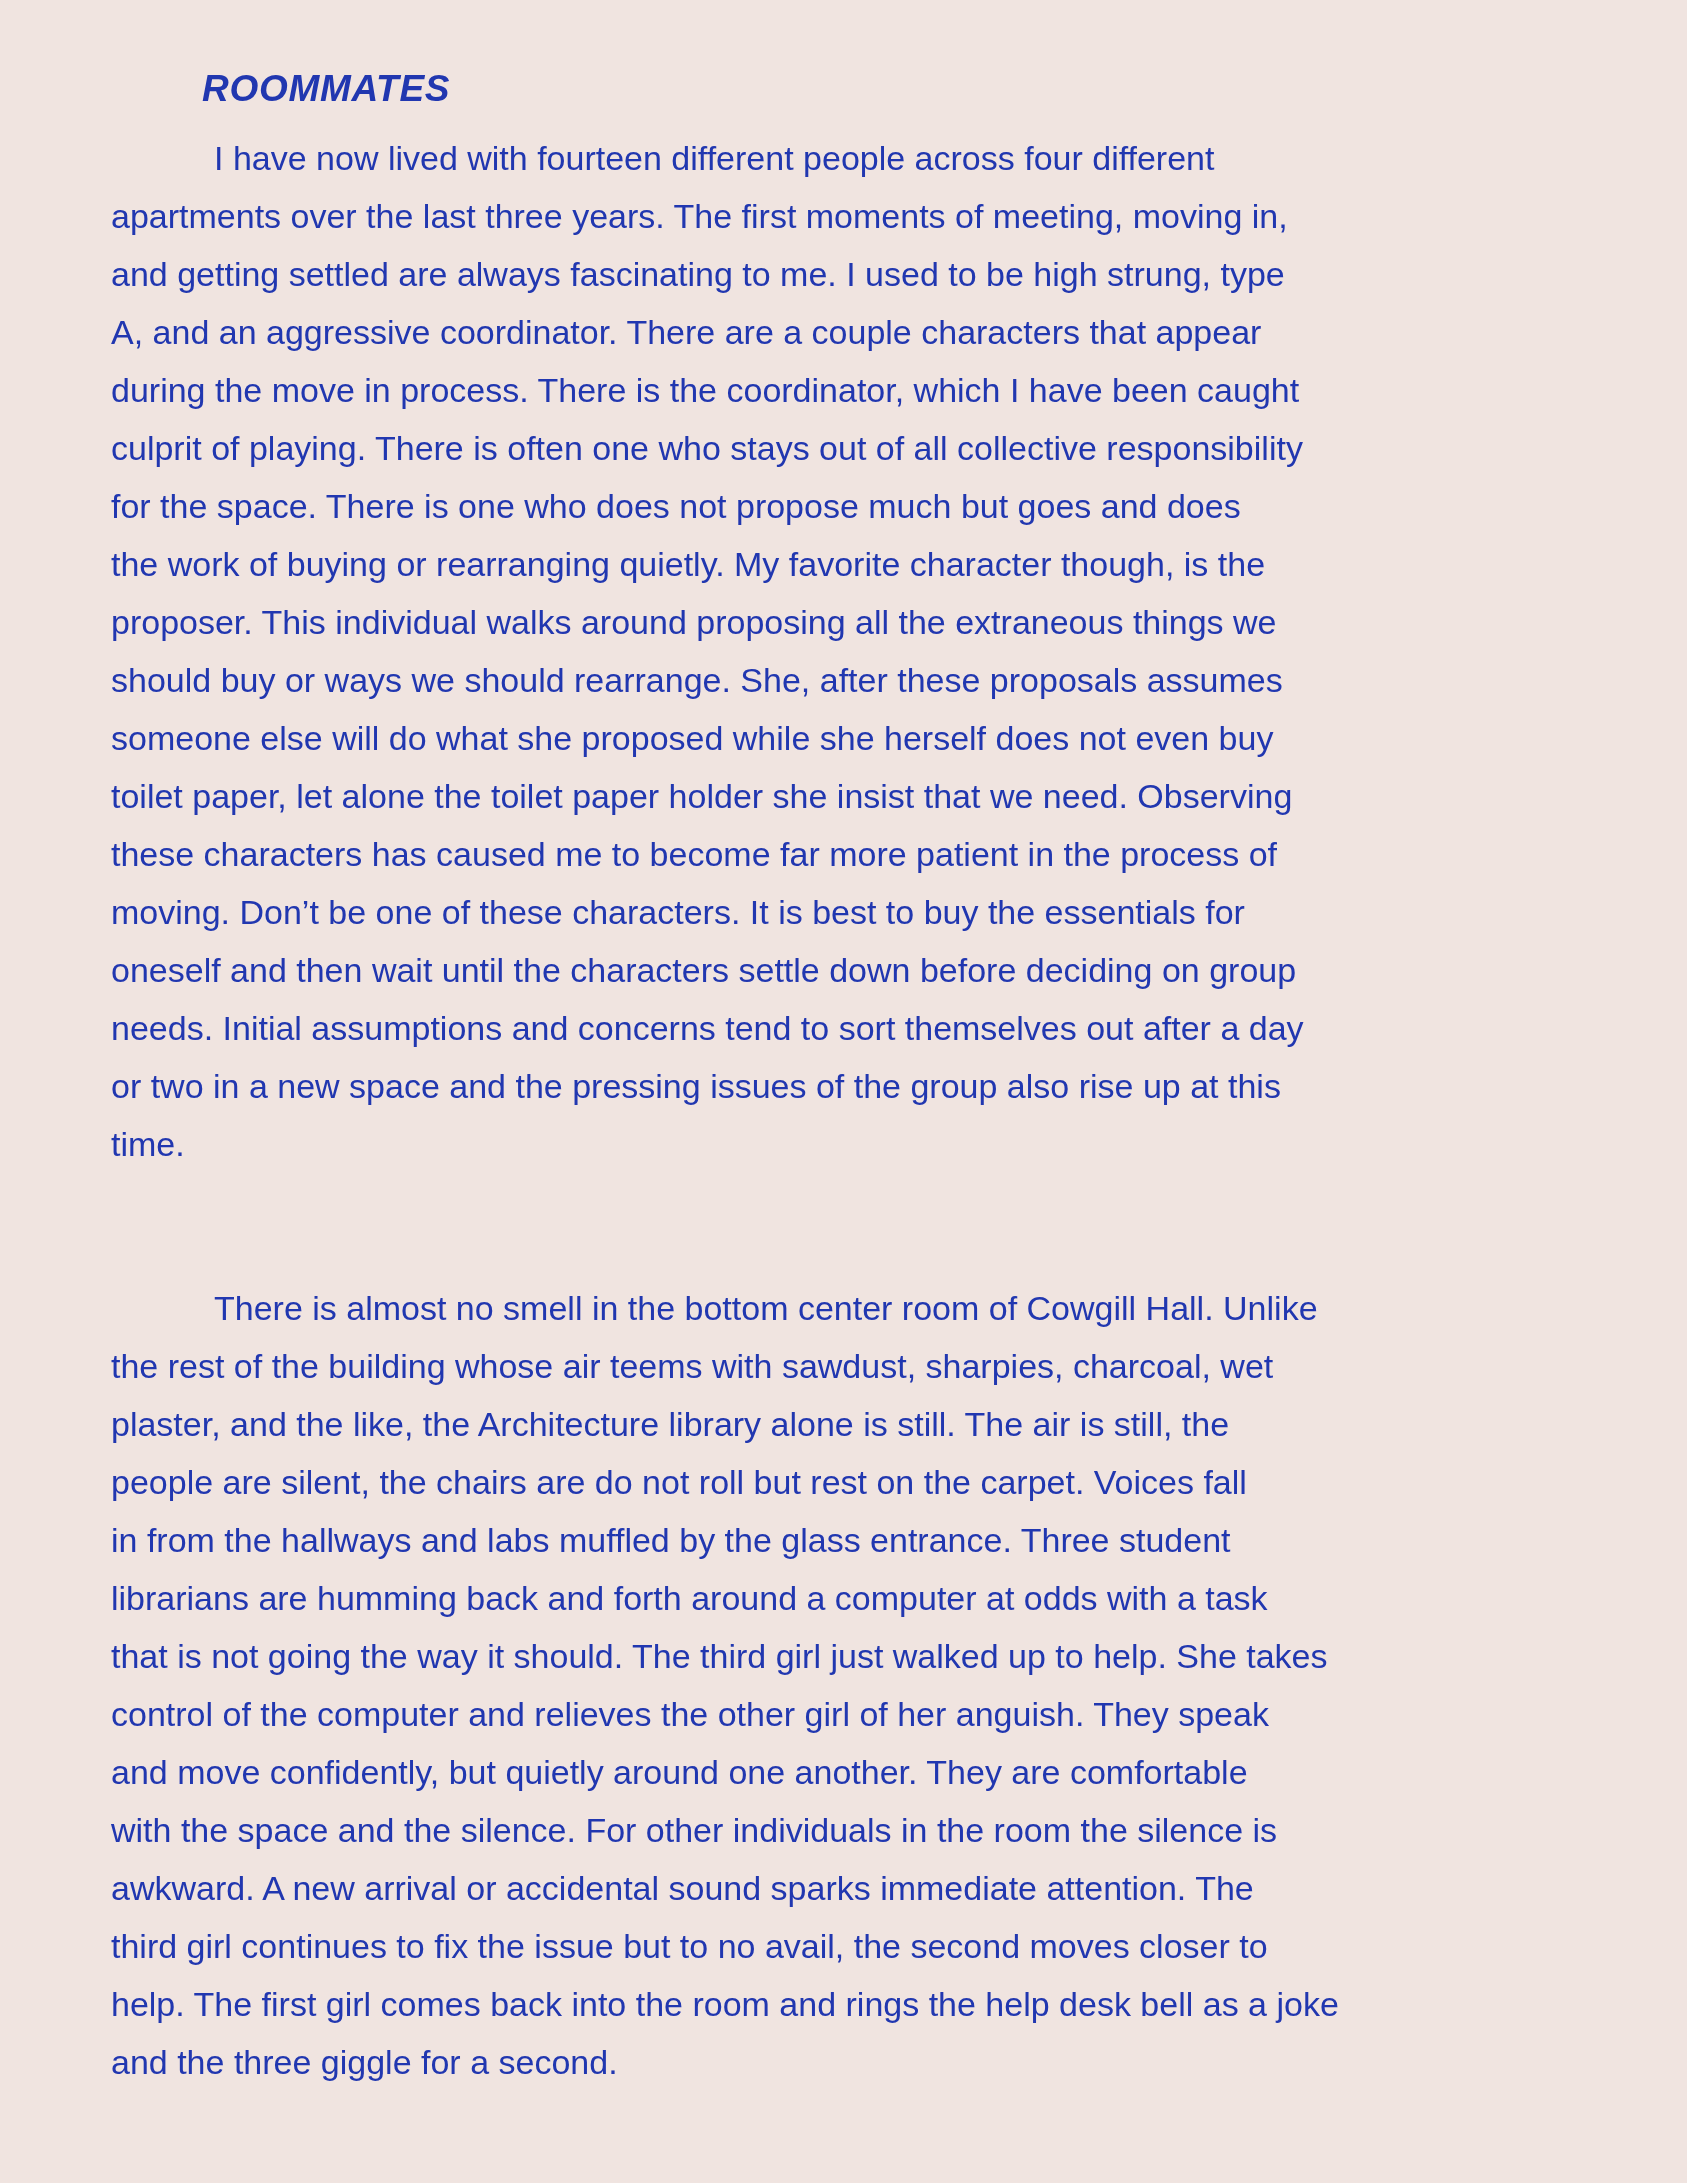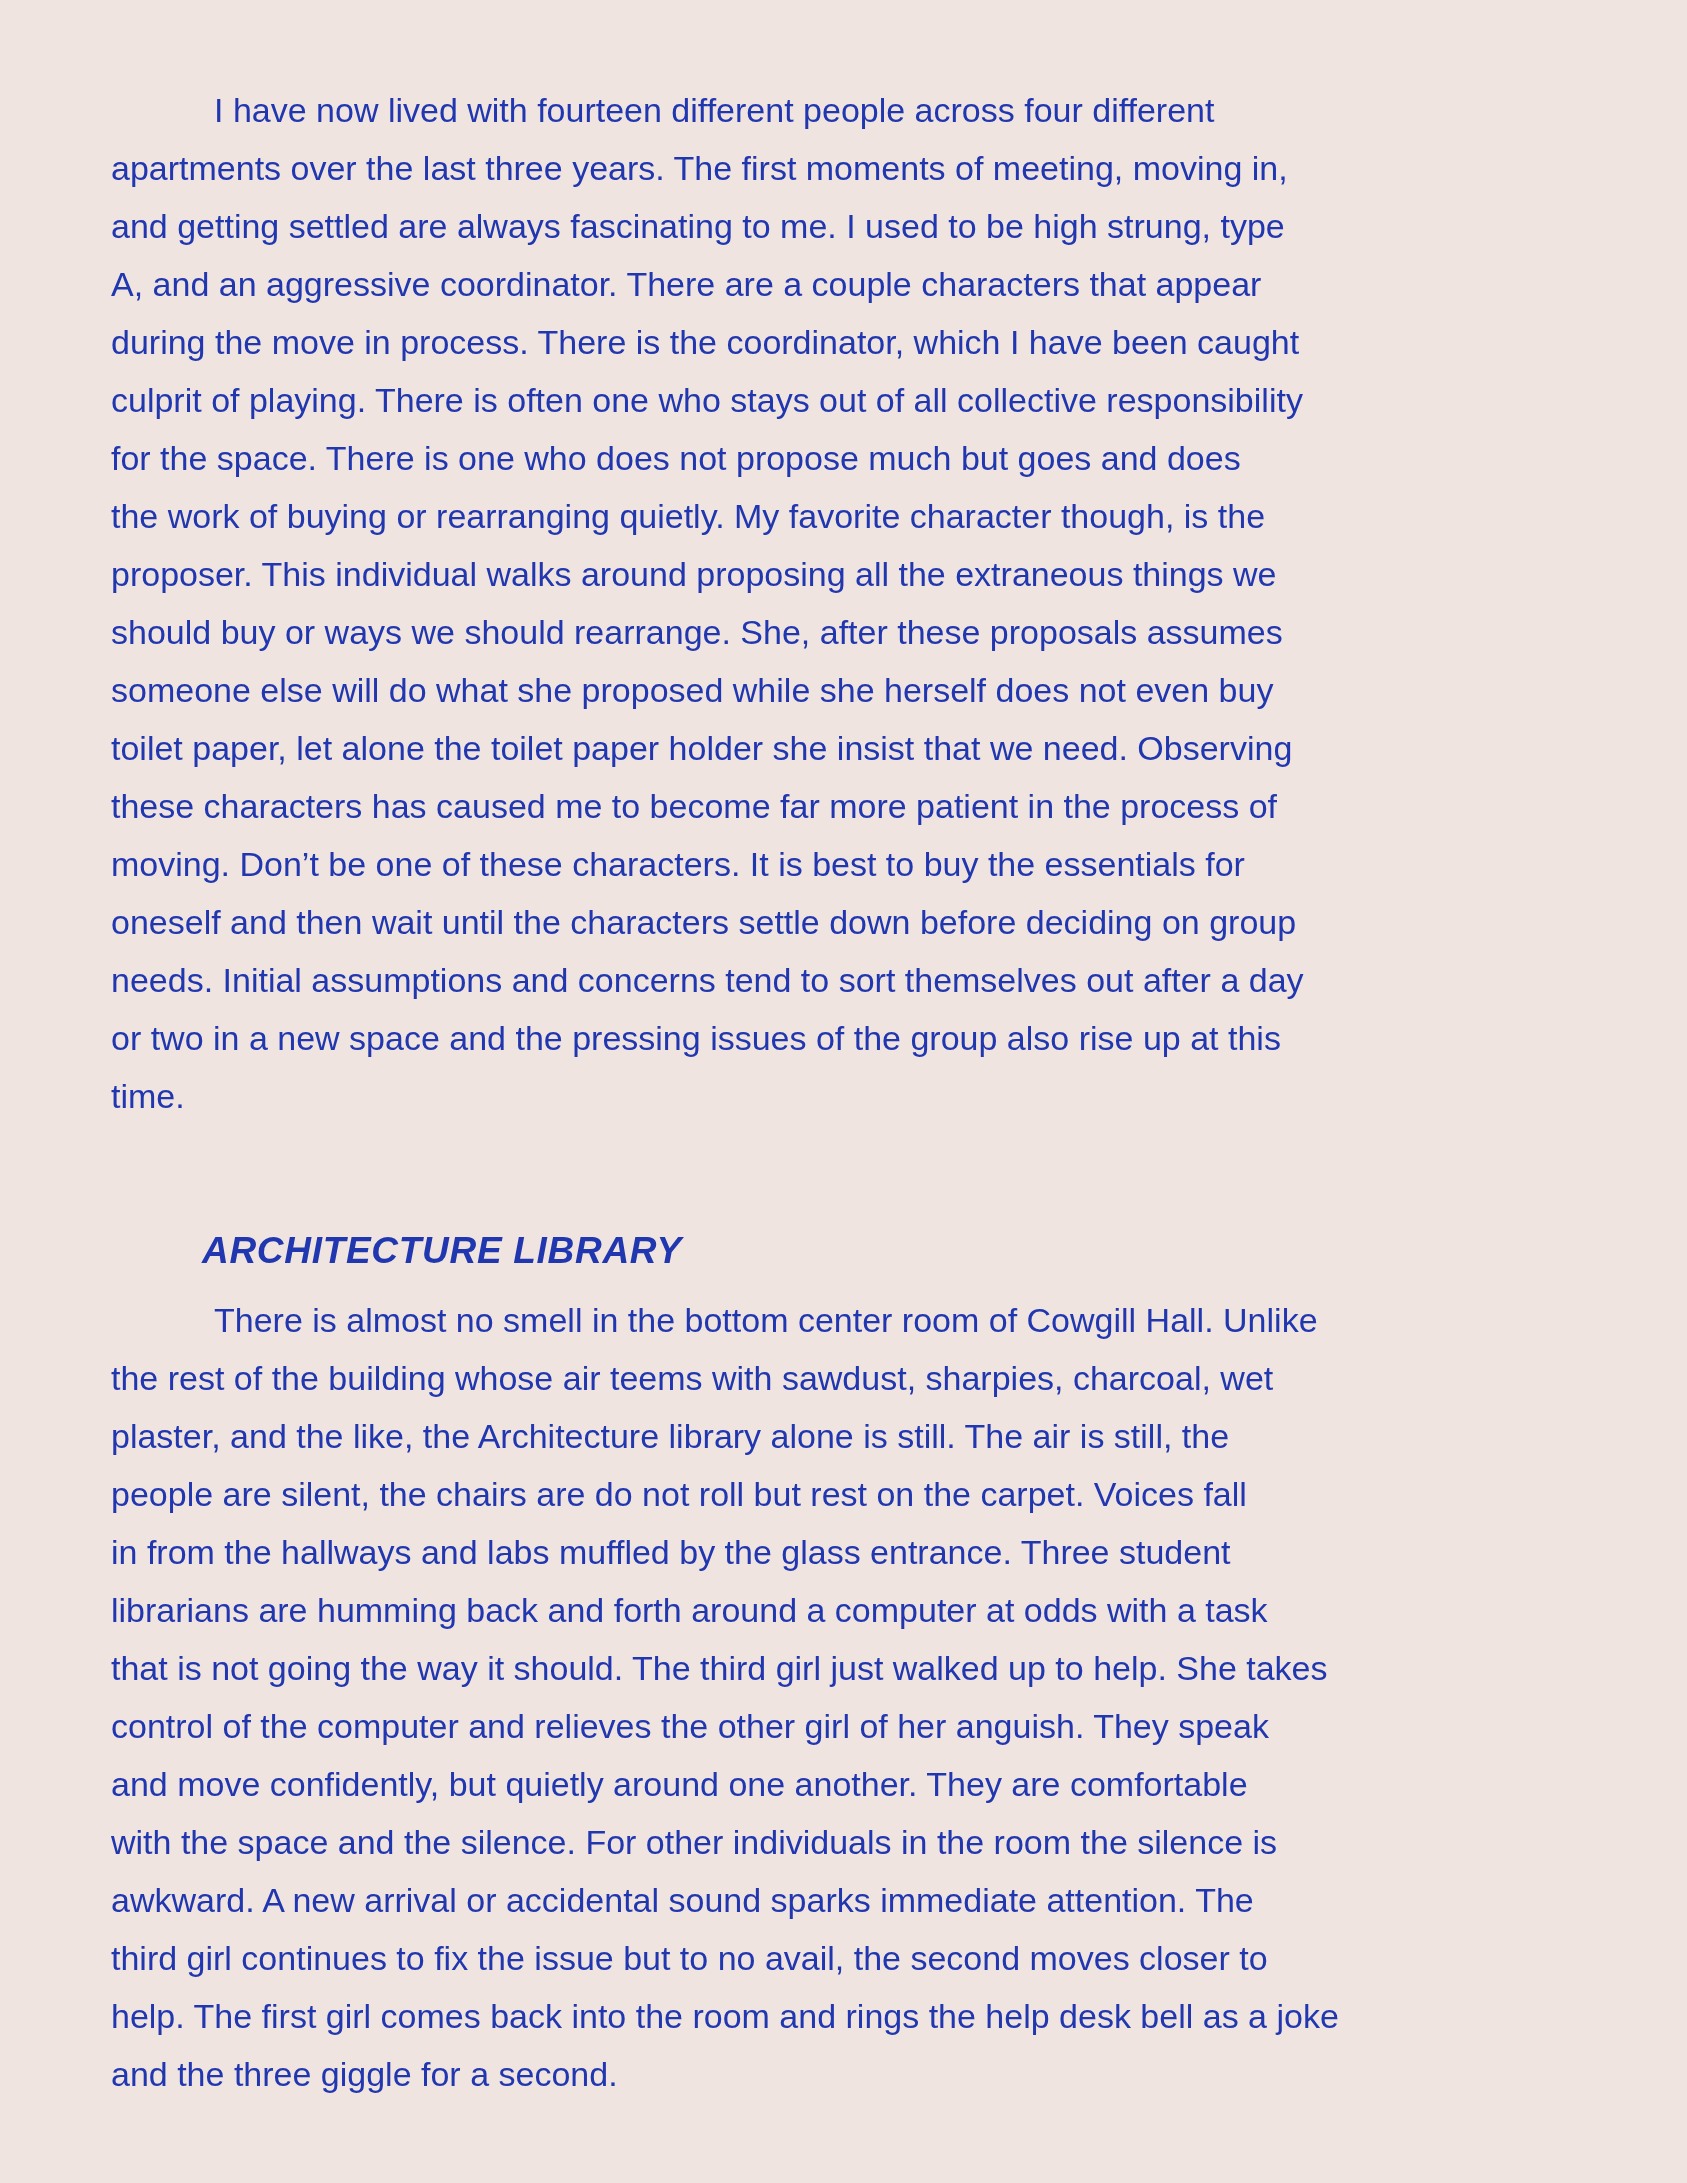--- a/index.html
+++ b/index.html
@@ -35,20 +35,21 @@
   .section + .section {
     margin-top: 106px;
   }
 </style>
 </head>
 <body>
 
 <div class="page">
 
   <div class="section">
+    <h2 class="section-heading">ROOMMATES</h2>
     <p class="section-body">I have now lived with fourteen different people across four different
 apartments over the last three years. The first moments of meeting, moving in,
 and getting settled are always fascinating to me. I used to be high strung, type
 A, and an aggressive coordinator. There are a couple characters that appear
 during the move in process. There is the coordinator, which I have been caught
 culprit of playing. There is often one who stays out of all collective responsibility
 for the space. There is one who does not propose much but goes and does
 the work of buying or rearranging quietly. My favorite character though, is the
 proposer. This individual walks around proposing all the extraneous things we
 should buy or ways we should rearrange. She, after these proposals assumes
@@ -56,21 +57,20 @@
 toilet paper, let alone the toilet paper holder she insist that we need. Observing
 these characters has caused me to become far more patient in the process of
 moving. Don’t be one of these characters. It is best to buy the essentials for
 oneself and then wait until the characters settle down before deciding on group
 needs. Initial assumptions and concerns tend to sort themselves out after a day
 or two in a new space and the pressing issues of the group also rise up at this
 time.</p>
   </div>
 
   <div class="section">
-    <h2 class="section-heading">ARCHITECTURE LIBRARY</h2>
     <p class="section-body">There is almost no smell in the bottom center room of Cowgill Hall. Unlike
 the rest of the building whose air teems with sawdust, sharpies, charcoal, wet
 plaster, and the like, the Architecture library alone is still. The air is still, the
 people are silent, the chairs are do not roll but rest on the carpet. Voices fall
 in from the hallways and labs muffled by the glass entrance. Three student
 librarians are humming back and forth around a computer at odds with a task
 that is not going the way it should. The third girl just walked up to help. She takes
 control of the computer and relieves the other girl of her anguish. They speak
 and move confidently, but quietly around one another. They are comfortable
 with the space and the silence. For other individuals in the room the silence is

